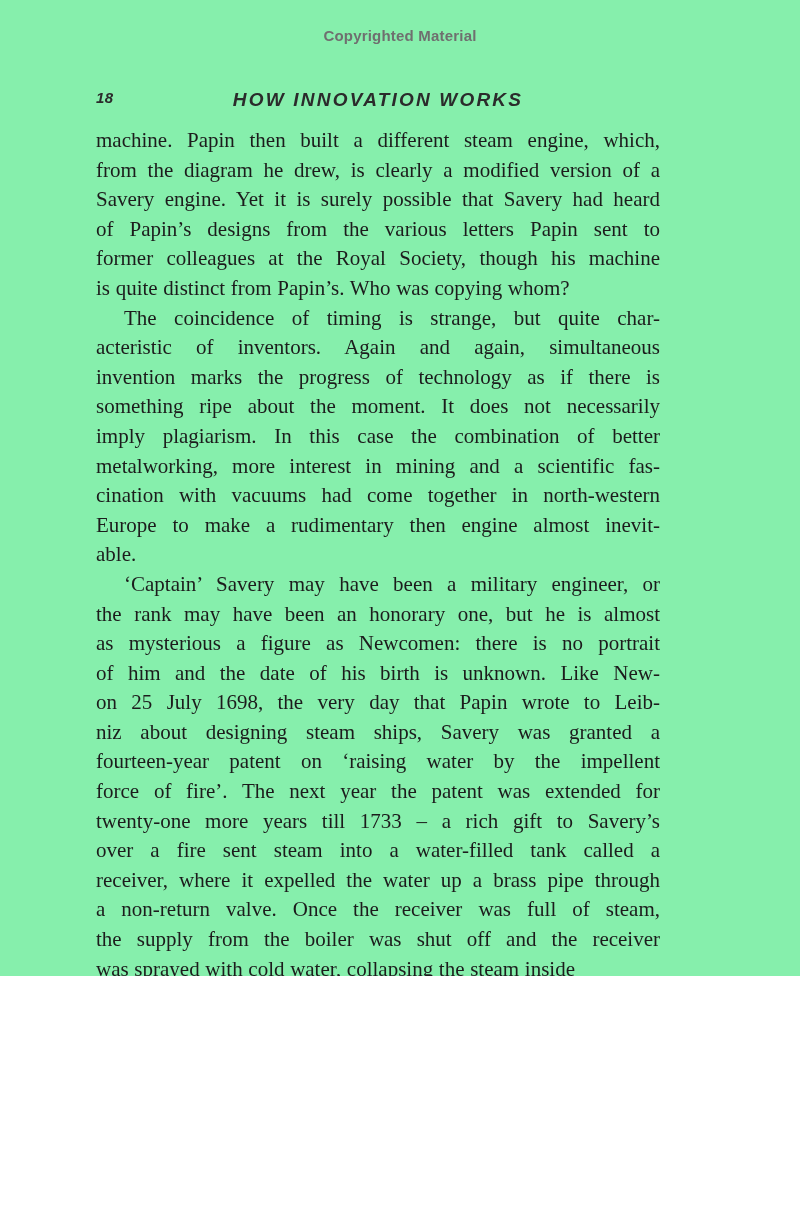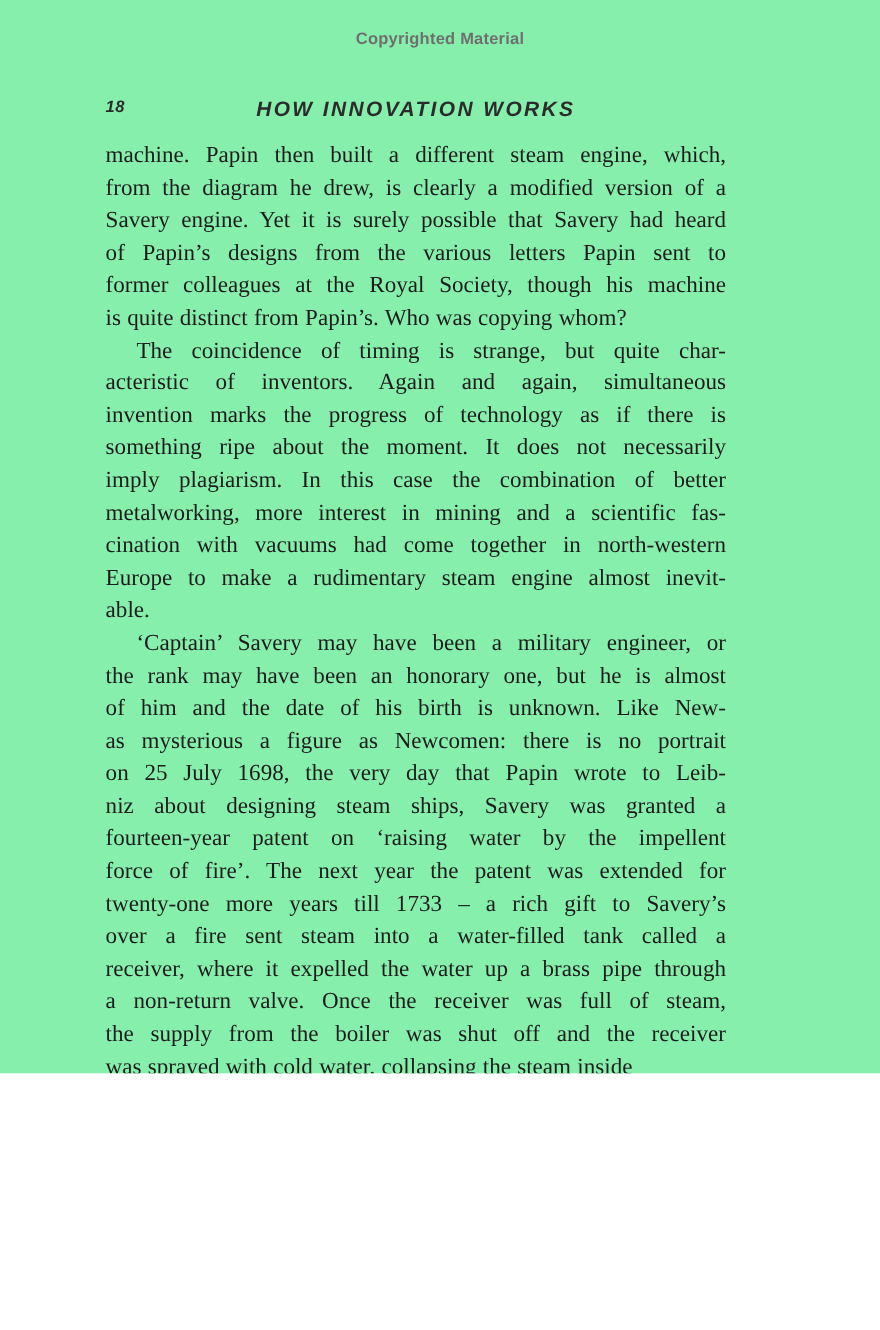--- a/index.html
+++ b/index.html
@@ -99,28 +99,28 @@
         <div class="line last">is quite distinct from Papin’s. Who was copying whom?</div>
       </div>
       <div class="para">
         <div class="line first-indented">The coincidence of timing is strange, but quite char-</div>
         <div class="line">acteristic of inventors. Again and again, simultaneous</div>
         <div class="line">invention marks the progress of technology as if there is</div>
         <div class="line">something ripe about the moment. It does not necessarily</div>
         <div class="line">imply plagiarism. In this case the combination of better</div>
         <div class="line">metalworking, more interest in mining and a scientific fas-</div>
         <div class="line">cination with vacuums had come together in north-western</div>
-        <div class="line">Europe to make a rudimentary steam engine almost inevit-</div>
+        <div class="line">Europe to make a rudimentary then engine almost inevit-</div>
         <div class="line last">able.</div>
       </div>
       <div class="para">
         <div class="line first-indented">‘Captain’ Savery may have been a military engineer, or</div>
         <div class="line">the rank may have been an honorary one, but he is almost</div>
+        <div class="line">as mysterious a figure as Newcomen: there is no portrait</div>
         <div class="line">of him and the date of his birth is unknown. Like New-</div>
-        <div class="line">as mysterious a figure as Newcomen: there is no portrait</div>
         <div class="line">on 25 July 1698, the very day that Papin wrote to Leib-</div>
         <div class="line">niz about designing steam ships, Savery was granted a</div>
         <div class="line">fourteen-year patent on ‘raising water by the impellent</div>
         <div class="line">force of fire’. The next year the patent was extended for</div>
         <div class="line">twenty-one more years till 1733 – a rich gift to Savery’s</div>
       </div>
       <div class="para">
         <div class="line">over a fire sent steam into a water-filled tank called a</div>
         <div class="line">receiver, where it expelled the water up a brass pipe through</div>
         <div class="line">a non-return valve. Once the receiver was full of steam,</div>

